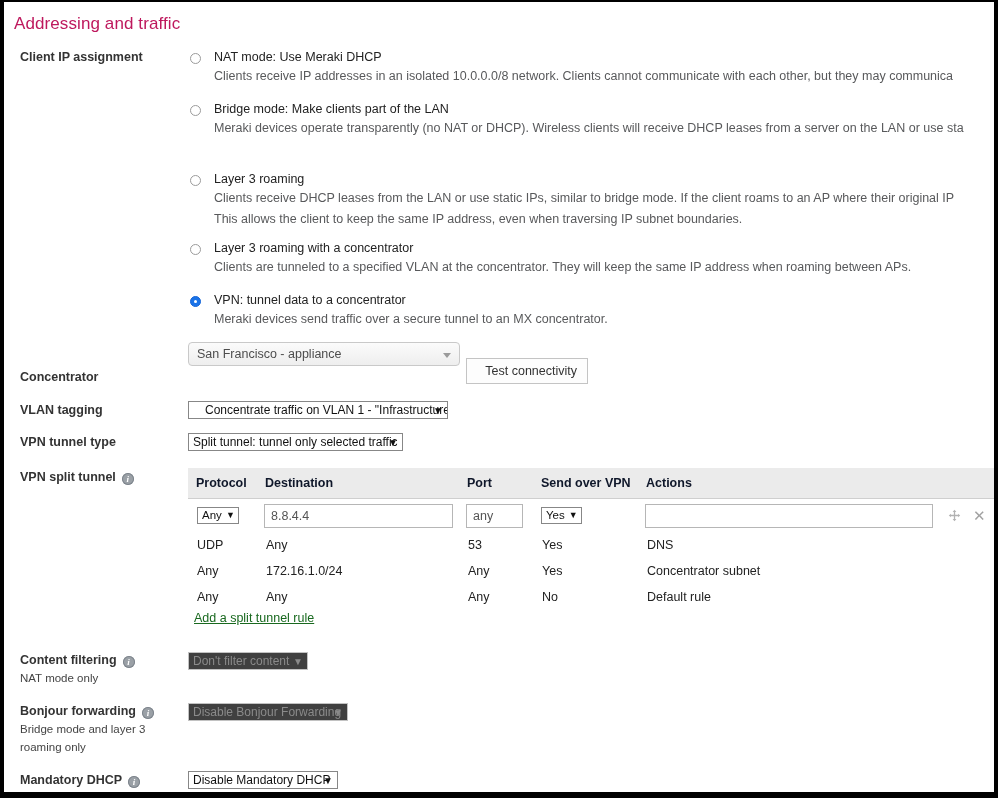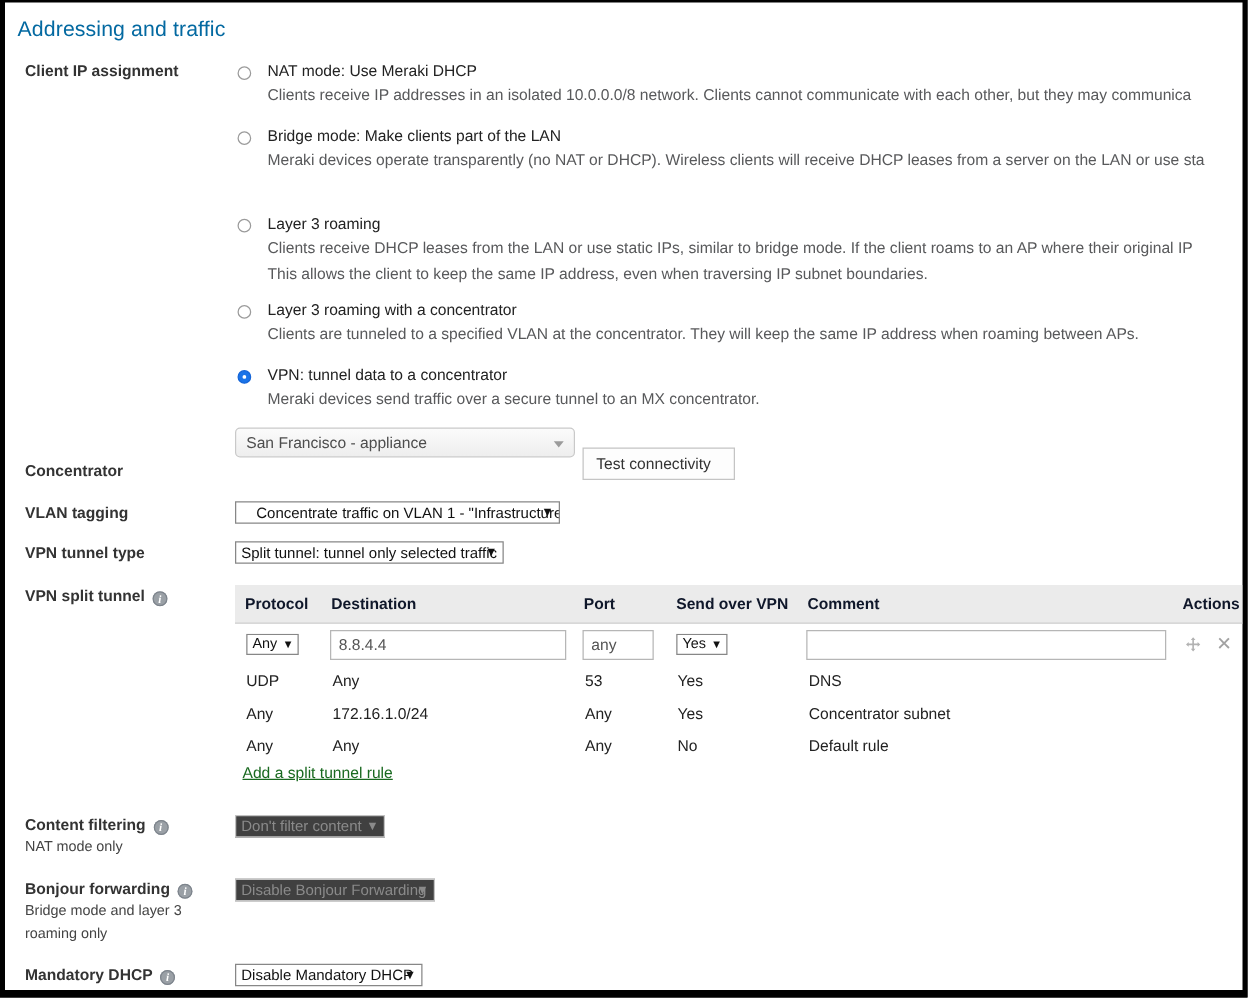--- a/index.html
+++ b/index.html
@@ -27,21 +27,21 @@
     width: 990px;
     height: 790px;
   }
 
   
   .section-title {
     position: absolute;
     left: 10px;
     top: 12px;
     font-size: 17px;
-    color: #0369a1;
+    color: #be185d;
     font-weight: normal;
     letter-spacing: 0.1px;
     white-space: nowrap;
   }
 
   
   .row-label {
     position: absolute;
     font-size: 12.5px;
     color: #333333;
@@ -180,21 +180,21 @@
   
   .btn {
     position: absolute;
     box-sizing: border-box;
     background: #fdfdfd;
     border: 1px solid #c4c4c4;
     font-size: 12.5px;
     color: #333333;
     line-height: 24px;
     height: 26px;
-    text-align: left;
+    text-align: right;
     padding: 0 10px;
     white-space: nowrap;
   }
 
   
   #split-table {
     position: absolute;
     left: 184px;
     top: 466px;
     width: 806px;
@@ -364,21 +364,20 @@
     <span>VPN split tunnel</span><span class="info-icon">i</span>
   </div>
 
   <div id="split-table">
 
     <div class="th-row">
       <div class="th c-proto">Protocol</div>
       <div class="th c-dest">Destination</div>
       <div class="th c-port">Port</div>
       <div class="th c-vpn">Send over VPN</div>
-      <div class="th c-cmt">Comment</div>
       <div class="th c-act">Actions</div>
     </div>
 
     <div class="tr input-row">
       <div class="td c-proto" style="padding-left:9px;">
         <span class="inl-select">
           <span>Any</span>
           <span class="chev">▼</span>
         </span>
       </div>

